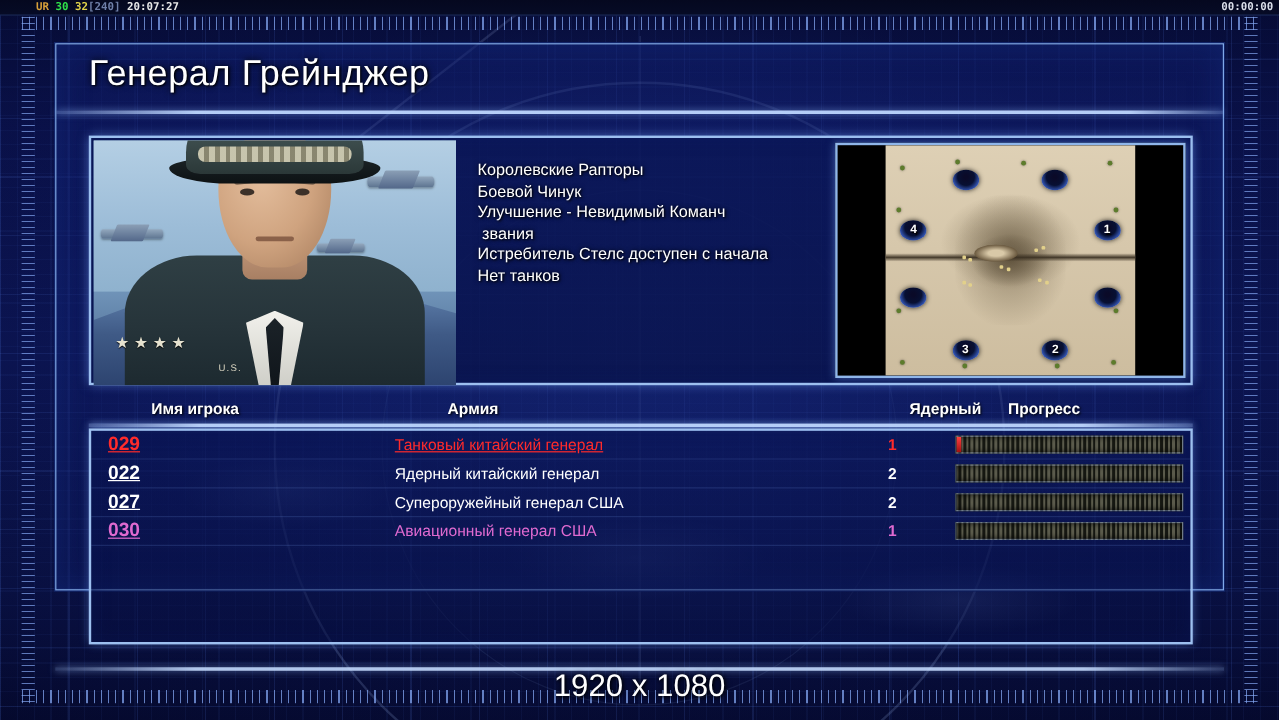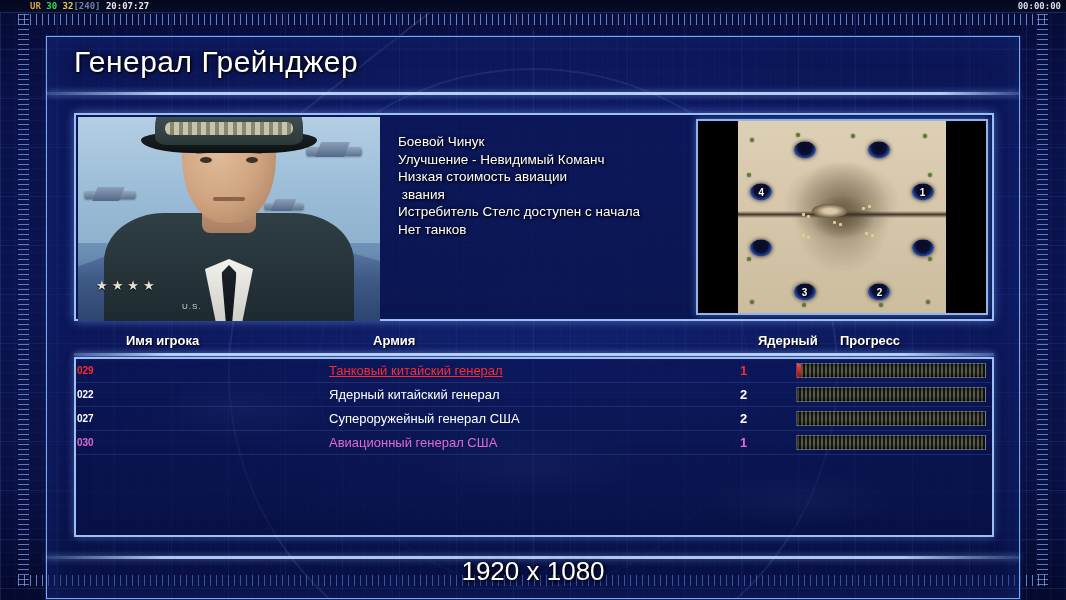--- a/index.html
+++ b/index.html
@@ -119,21 +119,21 @@
   .status-right {
     position: absolute; right: 5px; top: 1px;
     font-family: "DejaVu Sans Mono", monospace;
     font-size: 9px; font-weight: bold; color: #d9dde8;
   }
 
   
   .panel {
     position: absolute;
     left: 46px; top: 36px;
-    width: 974px; height: 563px;
+    width: 974px; height: 456px;
     border: 1px solid #7fa8e8;
     box-shadow: 0 0 0 1px rgba(20,40,110,0.9), inset 0 0 26px rgba(20,45,130,0.55);
     background: linear-gradient(180deg, rgba(16,30,110,0.48) 0%, rgba(12,24,92,0.42) 100%);
   }
 
   .title-zone {
     position: absolute; left: 0; top: 0; width: 100%; height: 56px;
   }
   .title-text {
     position: absolute; left: 27px; top: 8px;
@@ -348,21 +348,21 @@
     width: 920px; height: 180px;
     border: 2px solid #9dc0f0;
     box-shadow: 0 0 8px rgba(120,170,255,0.45), inset 0 0 14px rgba(8,20,80,0.6);
     background: linear-gradient(180deg, rgba(9,20,84,0.50), rgba(7,15,66,0.50));
   }
   .row {
     position: relative; height: 24px;
     display: flex; align-items: center;
     border-bottom: 1px solid rgba(110,150,230,0.18);
   }
-  .row .c-name { position: absolute; left: 1px; font-size: 10px; font-weight: bold; white-space: nowrap; }
+  .row .c-name { position: absolute; left: 14px; font-size: 16px; font-weight: bold; white-space: nowrap; text-decoration: underline; }
   .row .c-army { position: absolute; left: 253px; font-size: 13px; white-space: nowrap; }
   .row .c-team { position: absolute; left: 664px; font-size: 13px; font-weight: bold; }
   .pbar {
     position: absolute; left: 720px; top: 4px;
     width: 190px; height: 15px;
     border: 1px solid rgba(150,180,240,0.35);
     background:
       repeating-linear-gradient(90deg,
         rgba(96,96,80,0.95) 0px, rgba(96,96,80,0.95) 2px,
         rgba(22,24,18,0.95) 2px, rgba(22,24,18,0.95) 4px),
@@ -444,23 +444,23 @@
         <div class="p-mouth"></div>
         <div class="p-brim"></div>
         <div class="p-hat"></div>
         <div class="p-scramble"></div>
 
         <div class="p-stars">★★★★</div>
         <div class="p-us">U.S.</div>
       </div>
 
       <div class="abilities">
+        <div class="ability">Королевские Рапторы</div>
         <div class="ability">Боевой Чинук</div>
         <div class="ability">Улучшение - Невидимый Команч</div>
-        <div class="ability">Низкая стоимость авиации</div>
         <div class="ability"> звания</div>
         <div class="ability">Истребитель Стелс доступен с начала</div>
         <div class="ability">Нет танков</div>
       </div>
 
       <div class="minimap-wrap">
         <div class="mm-terrain"></div>
         <div class="mm-cross"></div>
         <div class="mm-river"></div>
         <div class="mm-eye"></div>

